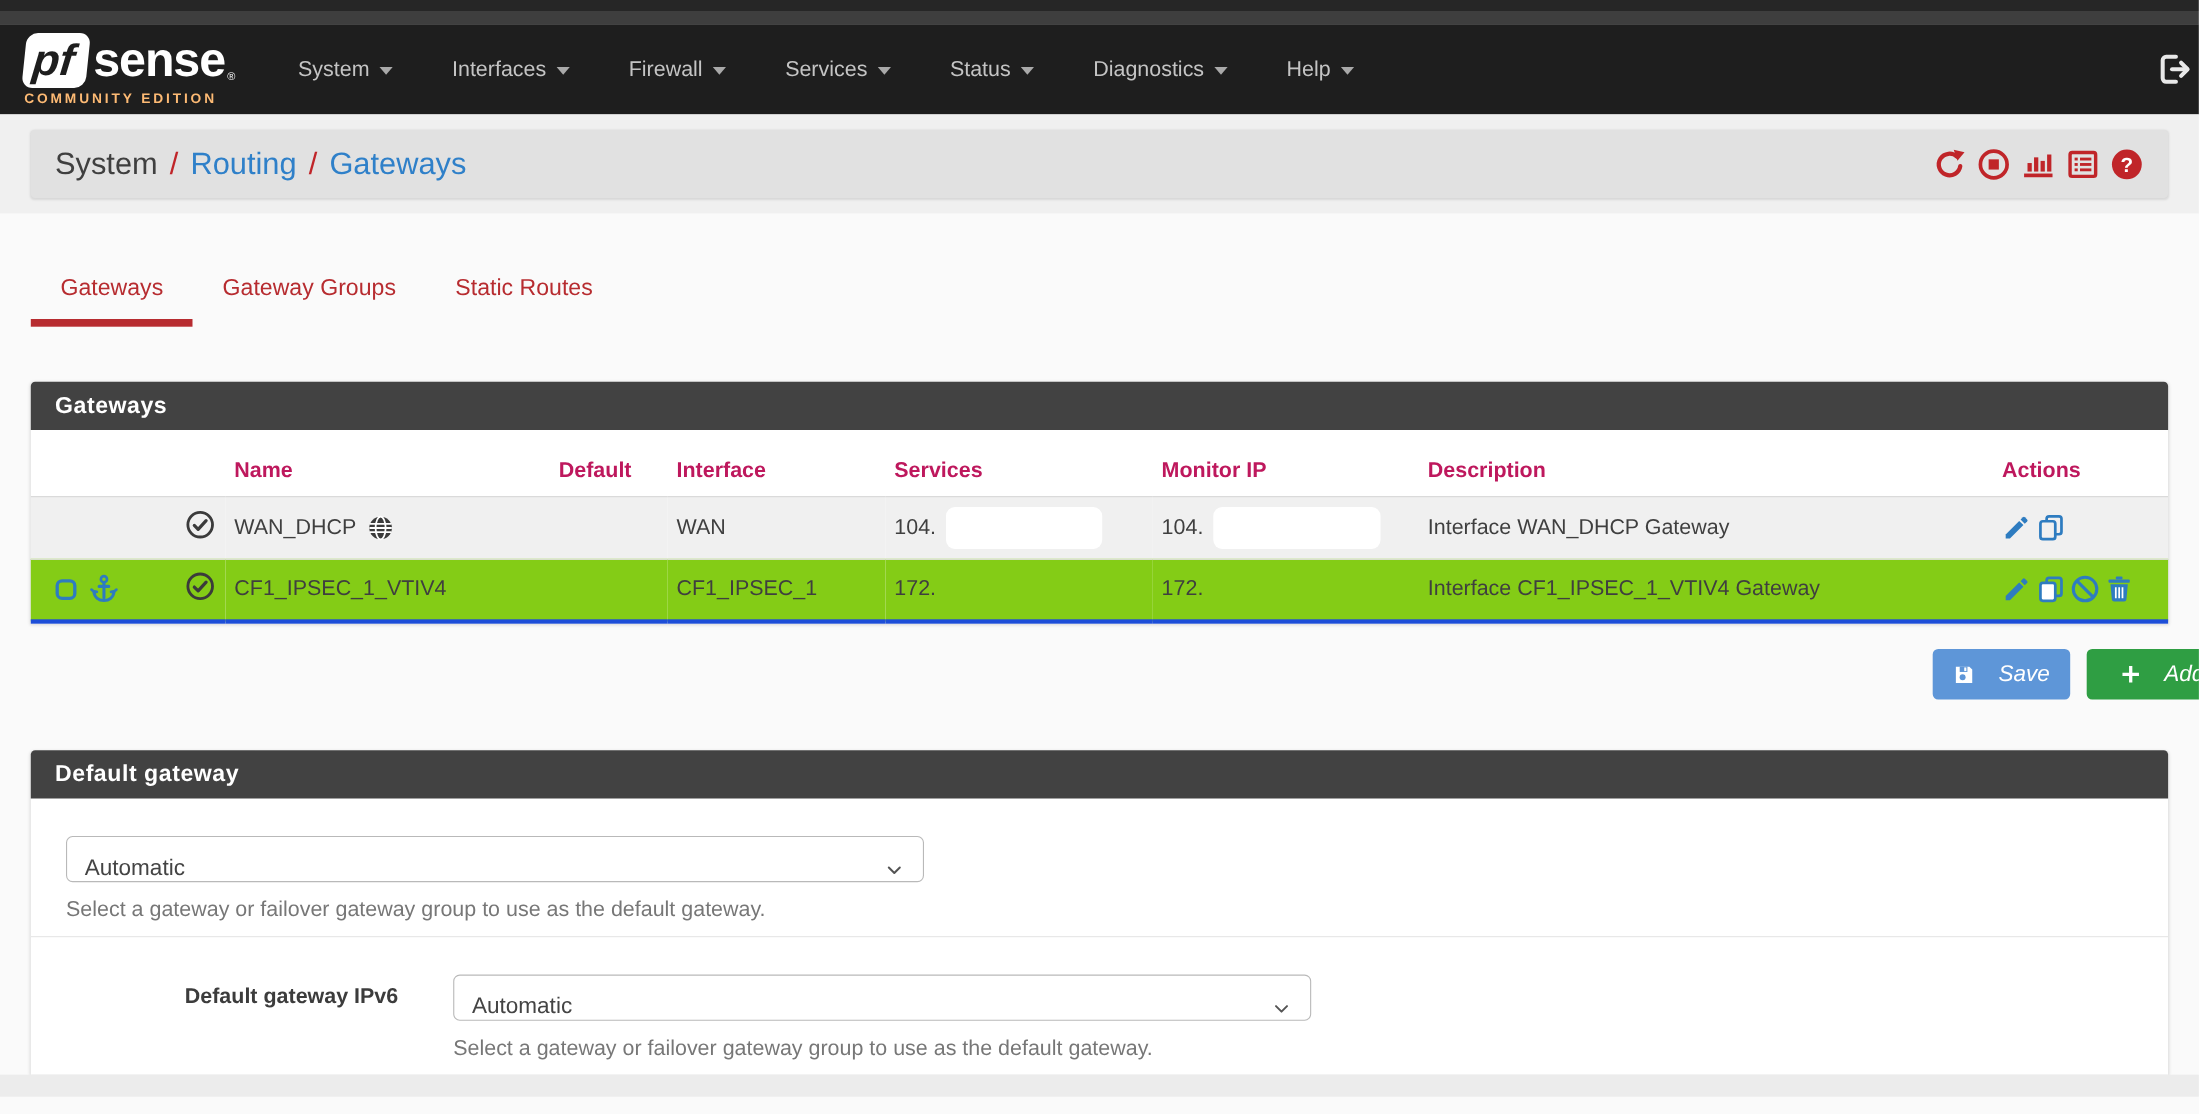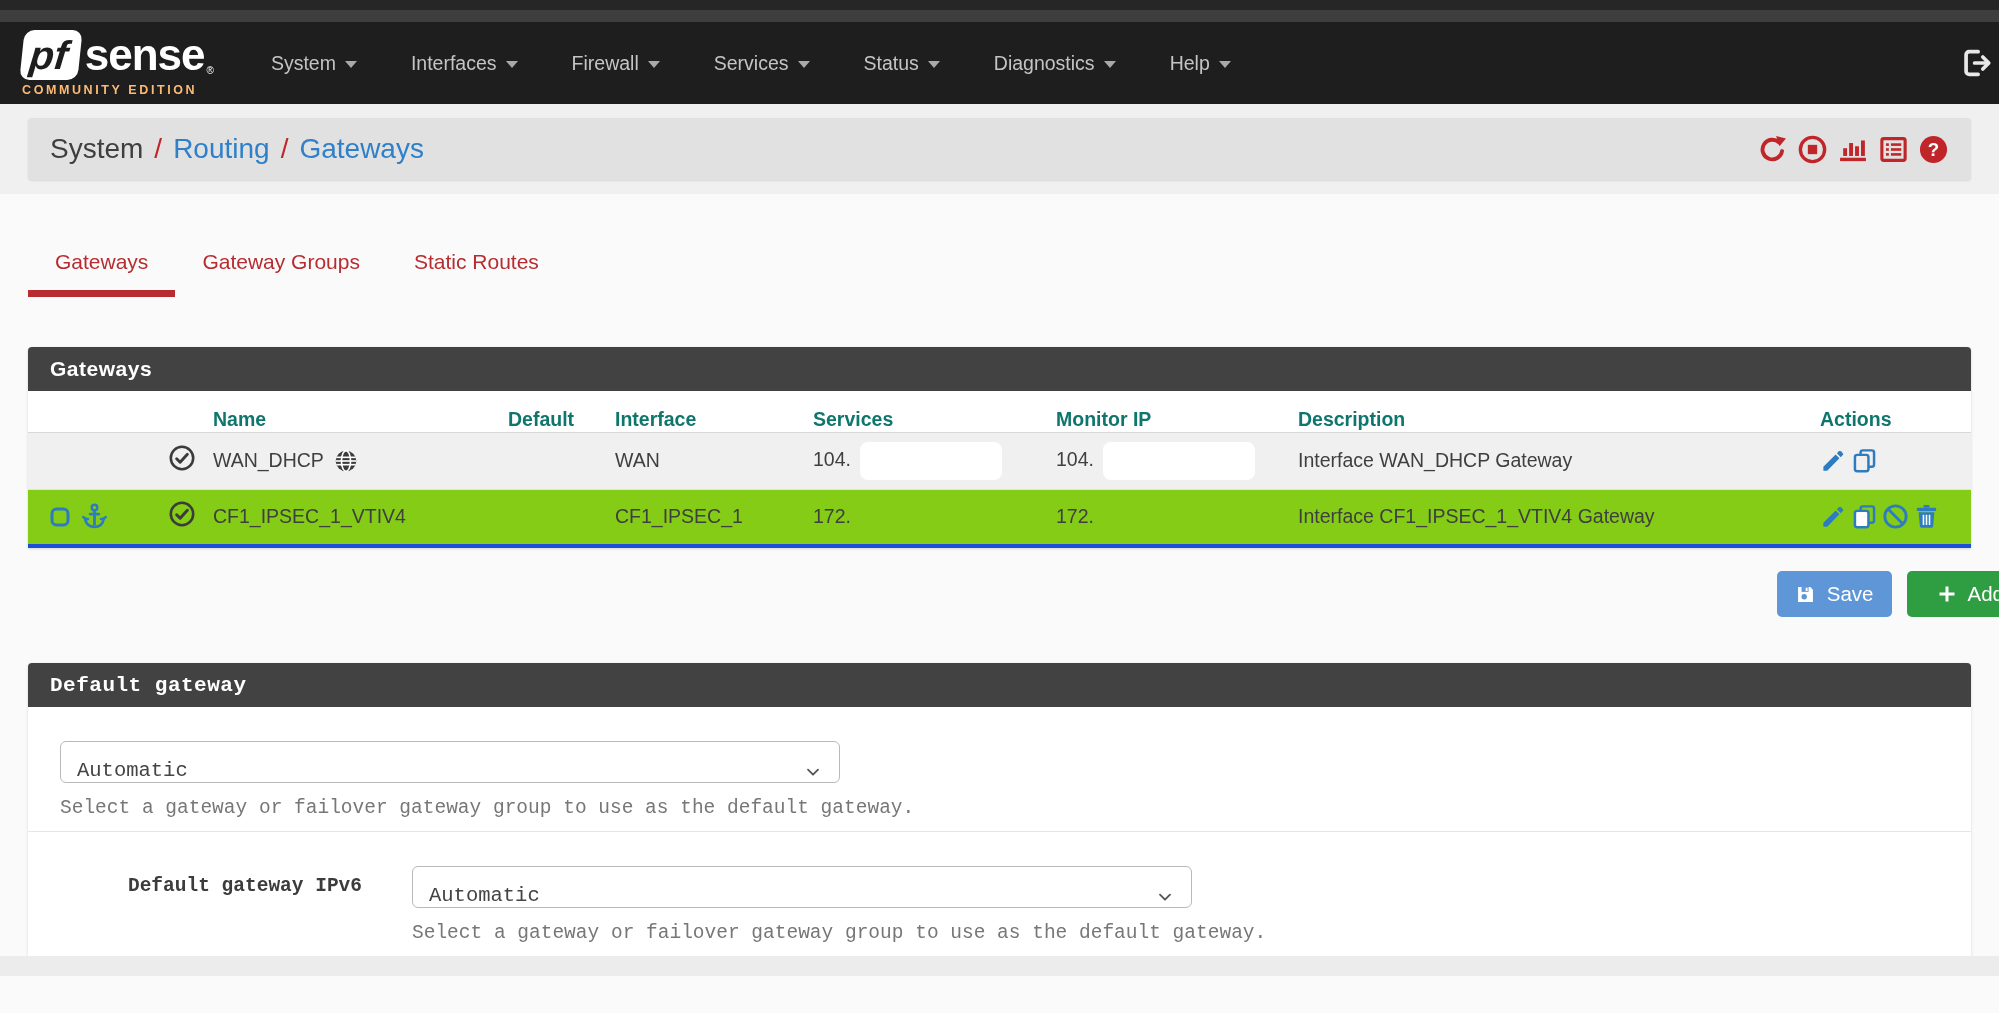--- a/index.html
+++ b/index.html
@@ -44,39 +44,39 @@
 
   
   .panel { margin:50px 28px 0; background:#ffffff; box-shadow:0 1px 3px rgba(0,0,0,.14);
            border-radius:4px 4px 0 0; }
   .panel-heading { background:#424242; height:44px; border-radius:4px 4px 0 0;
                    display:flex; align-items:center; padding:0 22px; }
   .panel-title { color:#ffffff; font-size:21px; font-weight:bold; letter-spacing:.5px; }
 
   
   table.gw { width:100%; border-collapse:collapse; table-layout:fixed; }
-  table.gw th { text-align:left; font-size:19.5px; color:#0f766e; font-weight:bold;
-                height:41px; border-bottom:1px solid #d8d8d8; padding:16px 0 0 8px; }
+  table.gw th { text-align:left; font-size:19.5px; color:#be185d; font-weight:bold;
+                height:60px; border-bottom:1px solid #d8d8d8; padding:16px 0 0 8px; }
   table.gw td { height:57px; font-size:19.5px; color:#3f3f3f; padding:0 0 0 8px; vertical-align:middle; }
   tr.gw-row1 td { background:#f0f0f0; border-bottom:1px solid #e2e2e2; }
   tr.gw-row2 td { background:#84cc16; border-bottom:4px solid #1d4ed8; }
   .cell-flex { display:flex; align-items:center; gap:9px; }
   .left-icons { display:flex; align-items:center; gap:8px; padding-left:12px; }
   .redact { display:inline-block; width:142px; height:38px; background:#ffffff; border-radius:8px;
             vertical-align:middle; margin-left:9px; }
   .redact.m { width:152px; }
   .actions-cell { padding-left:40px !important; }
   th.actions-h { padding-left:40px !important; }
   .actions-cell .cell-flex { gap:4px; }
   .actions-cell svg { cursor:pointer; }
 
   
   .btn-bar { display:flex; justify-content:flex-end; gap:15px; margin:23px 28px 0; }
-  .btn { height:46px; display:flex; align-items:center; gap:11px; font-size:20.5px; color:#ffffff;
-         border:none; border-radius:5px; cursor:pointer; font-family:"Liberation Sans",sans-serif; }
+  .btn { height:46px; display:flex; align-items:center; gap:21px; font-size:20.5px; color:#ffffff;
+         border:none; border-radius:5px; cursor:pointer; font-family:"Liberation Sans",sans-serif;font-style:italic; }
   .btn-save { background:#5e96d8; padding:0 18px; }
   .btn-add { background:#2f9e43; padding:0 30px; margin-right:-63px; }
 
   
   .form-row { display:flex; padding:34px 0 12px; border-bottom:1px solid #e6e6e6; }
   .form-row:last-child { border-bottom:none; }
   .form-label { width:352px; text-align:right; padding-right:18px; font-size:19.5px;
                 font-weight:bold; color:#3c3c3c; padding-top:9px; }
   .form-field { margin-left:32px; }
   .select { width:780px; height:42px; border:1px solid #b9b9b9; border-radius:6px; background:#ffffff;
@@ -339,21 +339,21 @@
     <span>Save</span>
   </button>
   <button class="btn btn-add">
     <svg width="20" height="20" viewBox="0 0 24 24">
       <path d="M10.2 3h3.6v7.2H21v3.6h-7.2V21h-3.6v-7.2H3v-3.6h7.2V3z" fill="#ffffff"></path>
     </svg>
     <span>Add</span>
   </button>
 </div>
 
-<div class="panel" style="margin-top:46px;font-family:Liberation Mono, monospace;">
+<div class="panel" style="margin-top:46px;">
   <div class="panel-heading">
     <span class="panel-title">Default gateway</span>
   </div>
   <div class="panel-body">
     <div class="form-row">
       <div class="form-field">
         <div class="select">
           <span class="select-value">Automatic</span>
           <svg class="chev" width="20" height="20" viewBox="0 0 24 24">
             <path d="M6 9.2l6 6 6-6" fill="none" stroke="#555555" stroke-width="2.2" stroke-linecap="round" stroke-linejoin="round"></path>

